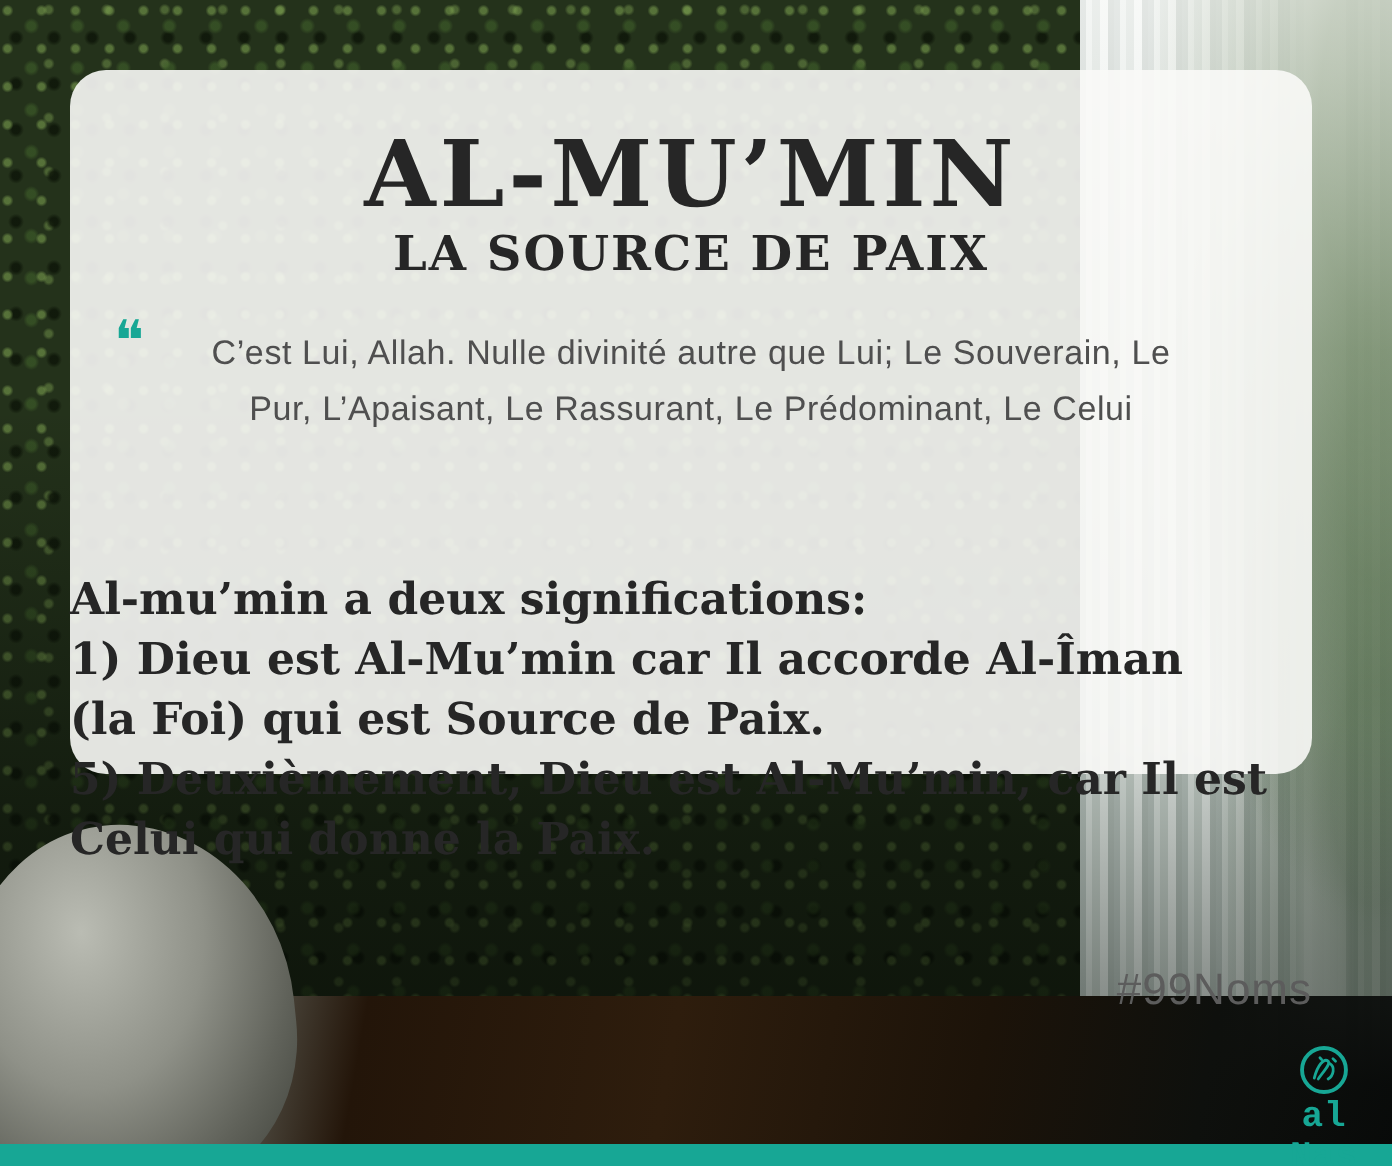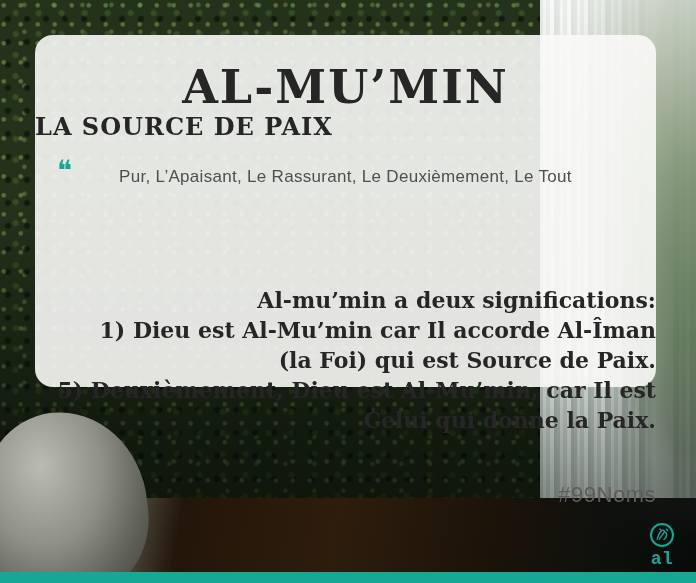--- a/index.html
+++ b/index.html
@@ -52,40 +52,41 @@
   }
   .card-title{
     position:absolute; left:0; right:0; top:28px;
     text-align:center;
     font-family:"DejaVu Serif", serif; font-weight:bold;
     font-size:46px; line-height:48px; letter-spacing:2px;
     color:var(--title-color,#262626);
   }
   .card-subtitle{
     position:absolute; left:0; right:0; top:79px;
+    text-align:center;
     font-family:"DejaVu Serif", serif; font-weight:bold;
     font-size:24px; line-height:26px; letter-spacing:1px;
     color:var(--title-color,#262626);
   }
   .quote{
     position:absolute; left:28px; right:28px; top:128px;
     text-align:center;
     font-size:17px; line-height:28px; letter-spacing:.3px;
     color:var(--quote-color,#4f4f4f);
   }
   .quote-line{white-space:nowrap;}
   .quote-mark{
     position:absolute; left:-6px; top:-6px;
     font-size:28px; line-height:28px;
     color:var(--teal,#17a795);
     font-family:"DejaVu Serif", serif;
   }
   .significations{
     position:absolute; left:0; right:0; top:250px;
-    text-align:right;
+    text-align:left;
     font-family:"DejaVu Serif", serif; font-weight:bold;
     font-size:22px; line-height:30px;
     color:var(--title-color,#262626);
   }
   .sig-line{white-space:nowrap;}
   .hashtag{
     position:absolute; left:0; right:0; top:447px;
     text-align:right;
     font-size:22px; line-height:26px; letter-spacing:.5px;
     color:var(--hashtag-color,#5c5c5c);
@@ -117,21 +118,22 @@
   <div class="bg-waterfall"></div>
   <div class="bg-rocks"></div>
   <div class="bg-boulder"></div>
 
   <div class="card">
     <div class="card-title">AL-MU’MIN</div>
     <div class="card-subtitle">LA SOURCE DE PAIX</div>
 
     <div class="quote">
       <span class="quote-mark">❝</span>
-      <div class="quote-line">Pur, L’Apaisant, Le Rassurant, Le Deuxièmement, Le Tout</div>
+      <div class="quote-line">C’est Lui, Allah. Nulle divinité autre que Lui; Le Souverain, Le</div>
+      <div class="quote-line">Pur, L’Apaisant, Le Rassurant, Le Prédominant, Le Celui</div>
     </div>
 
     <div class="significations">
       <div class="sig-line">Al-mu’min a deux significations:</div>
       <div class="sig-line">1) Dieu est Al-Mu’min car Il accorde Al-Îman</div>
       <div class="sig-line">(la Foi) qui est Source de Paix.</div>
       <div class="sig-line">5) Deuxièmement, Dieu est Al-Mu’min, car Il est</div>
       <div class="sig-line">Celui qui donne la Paix.</div>
     </div>
 

